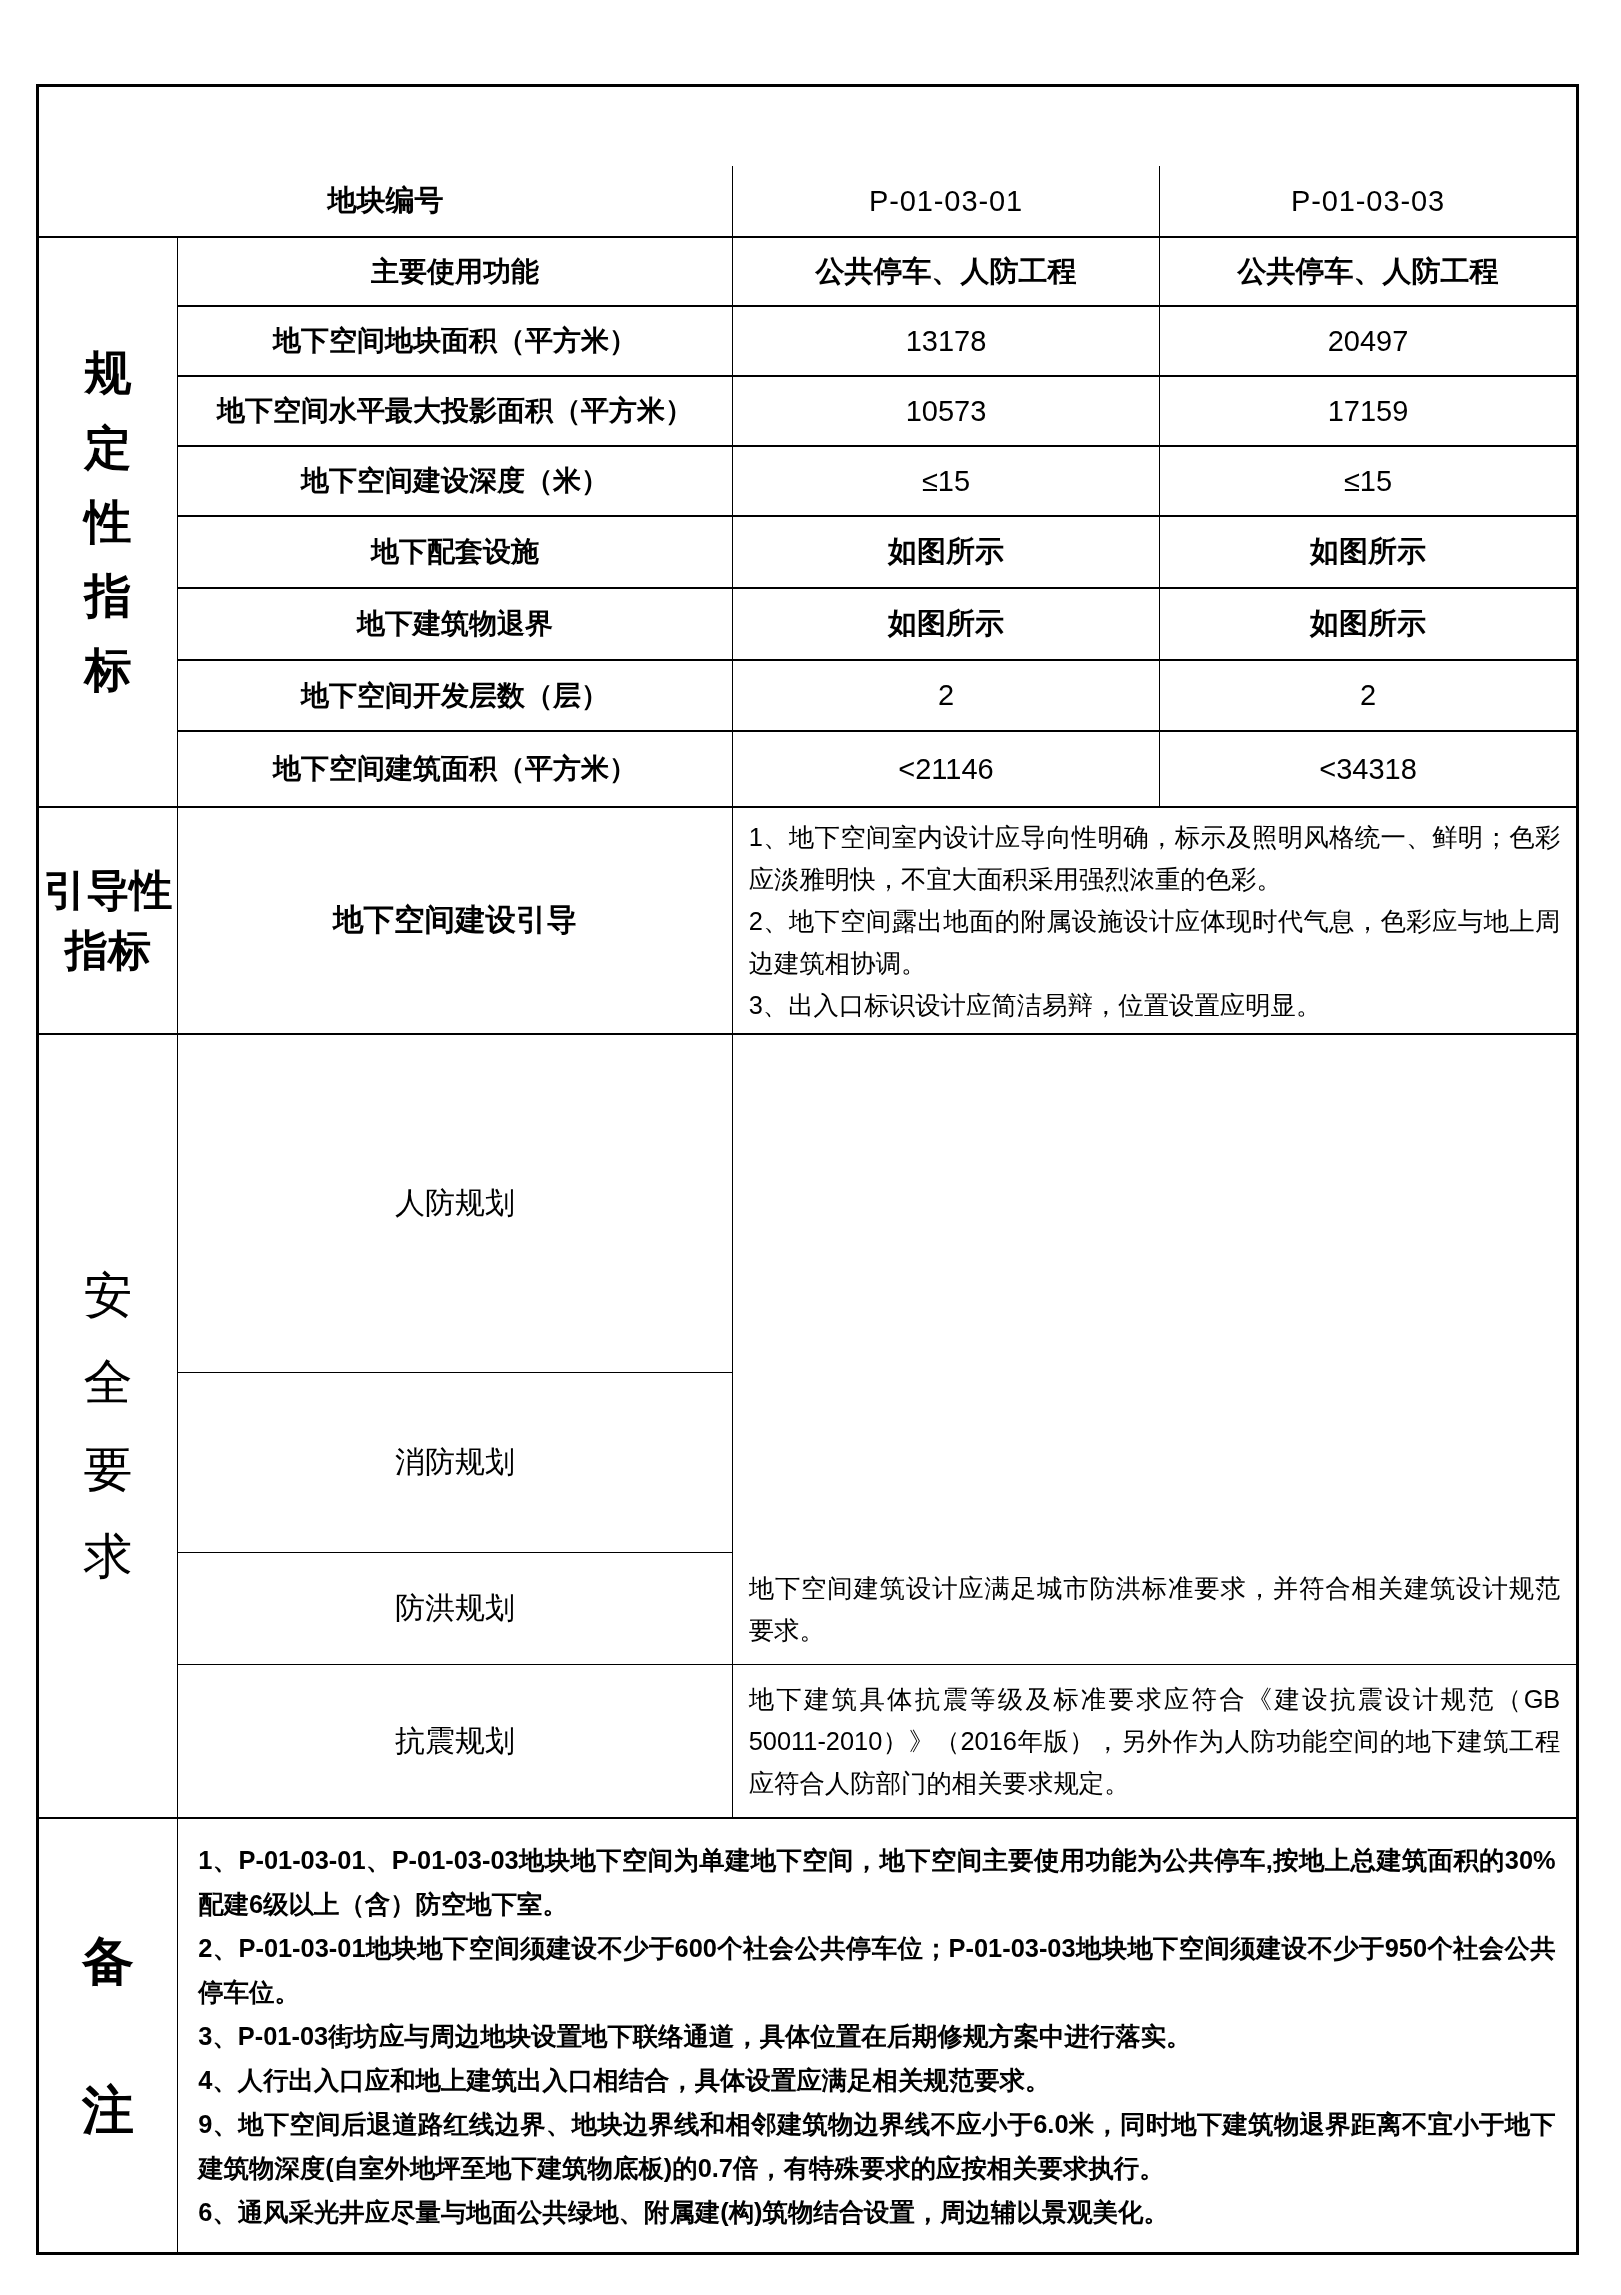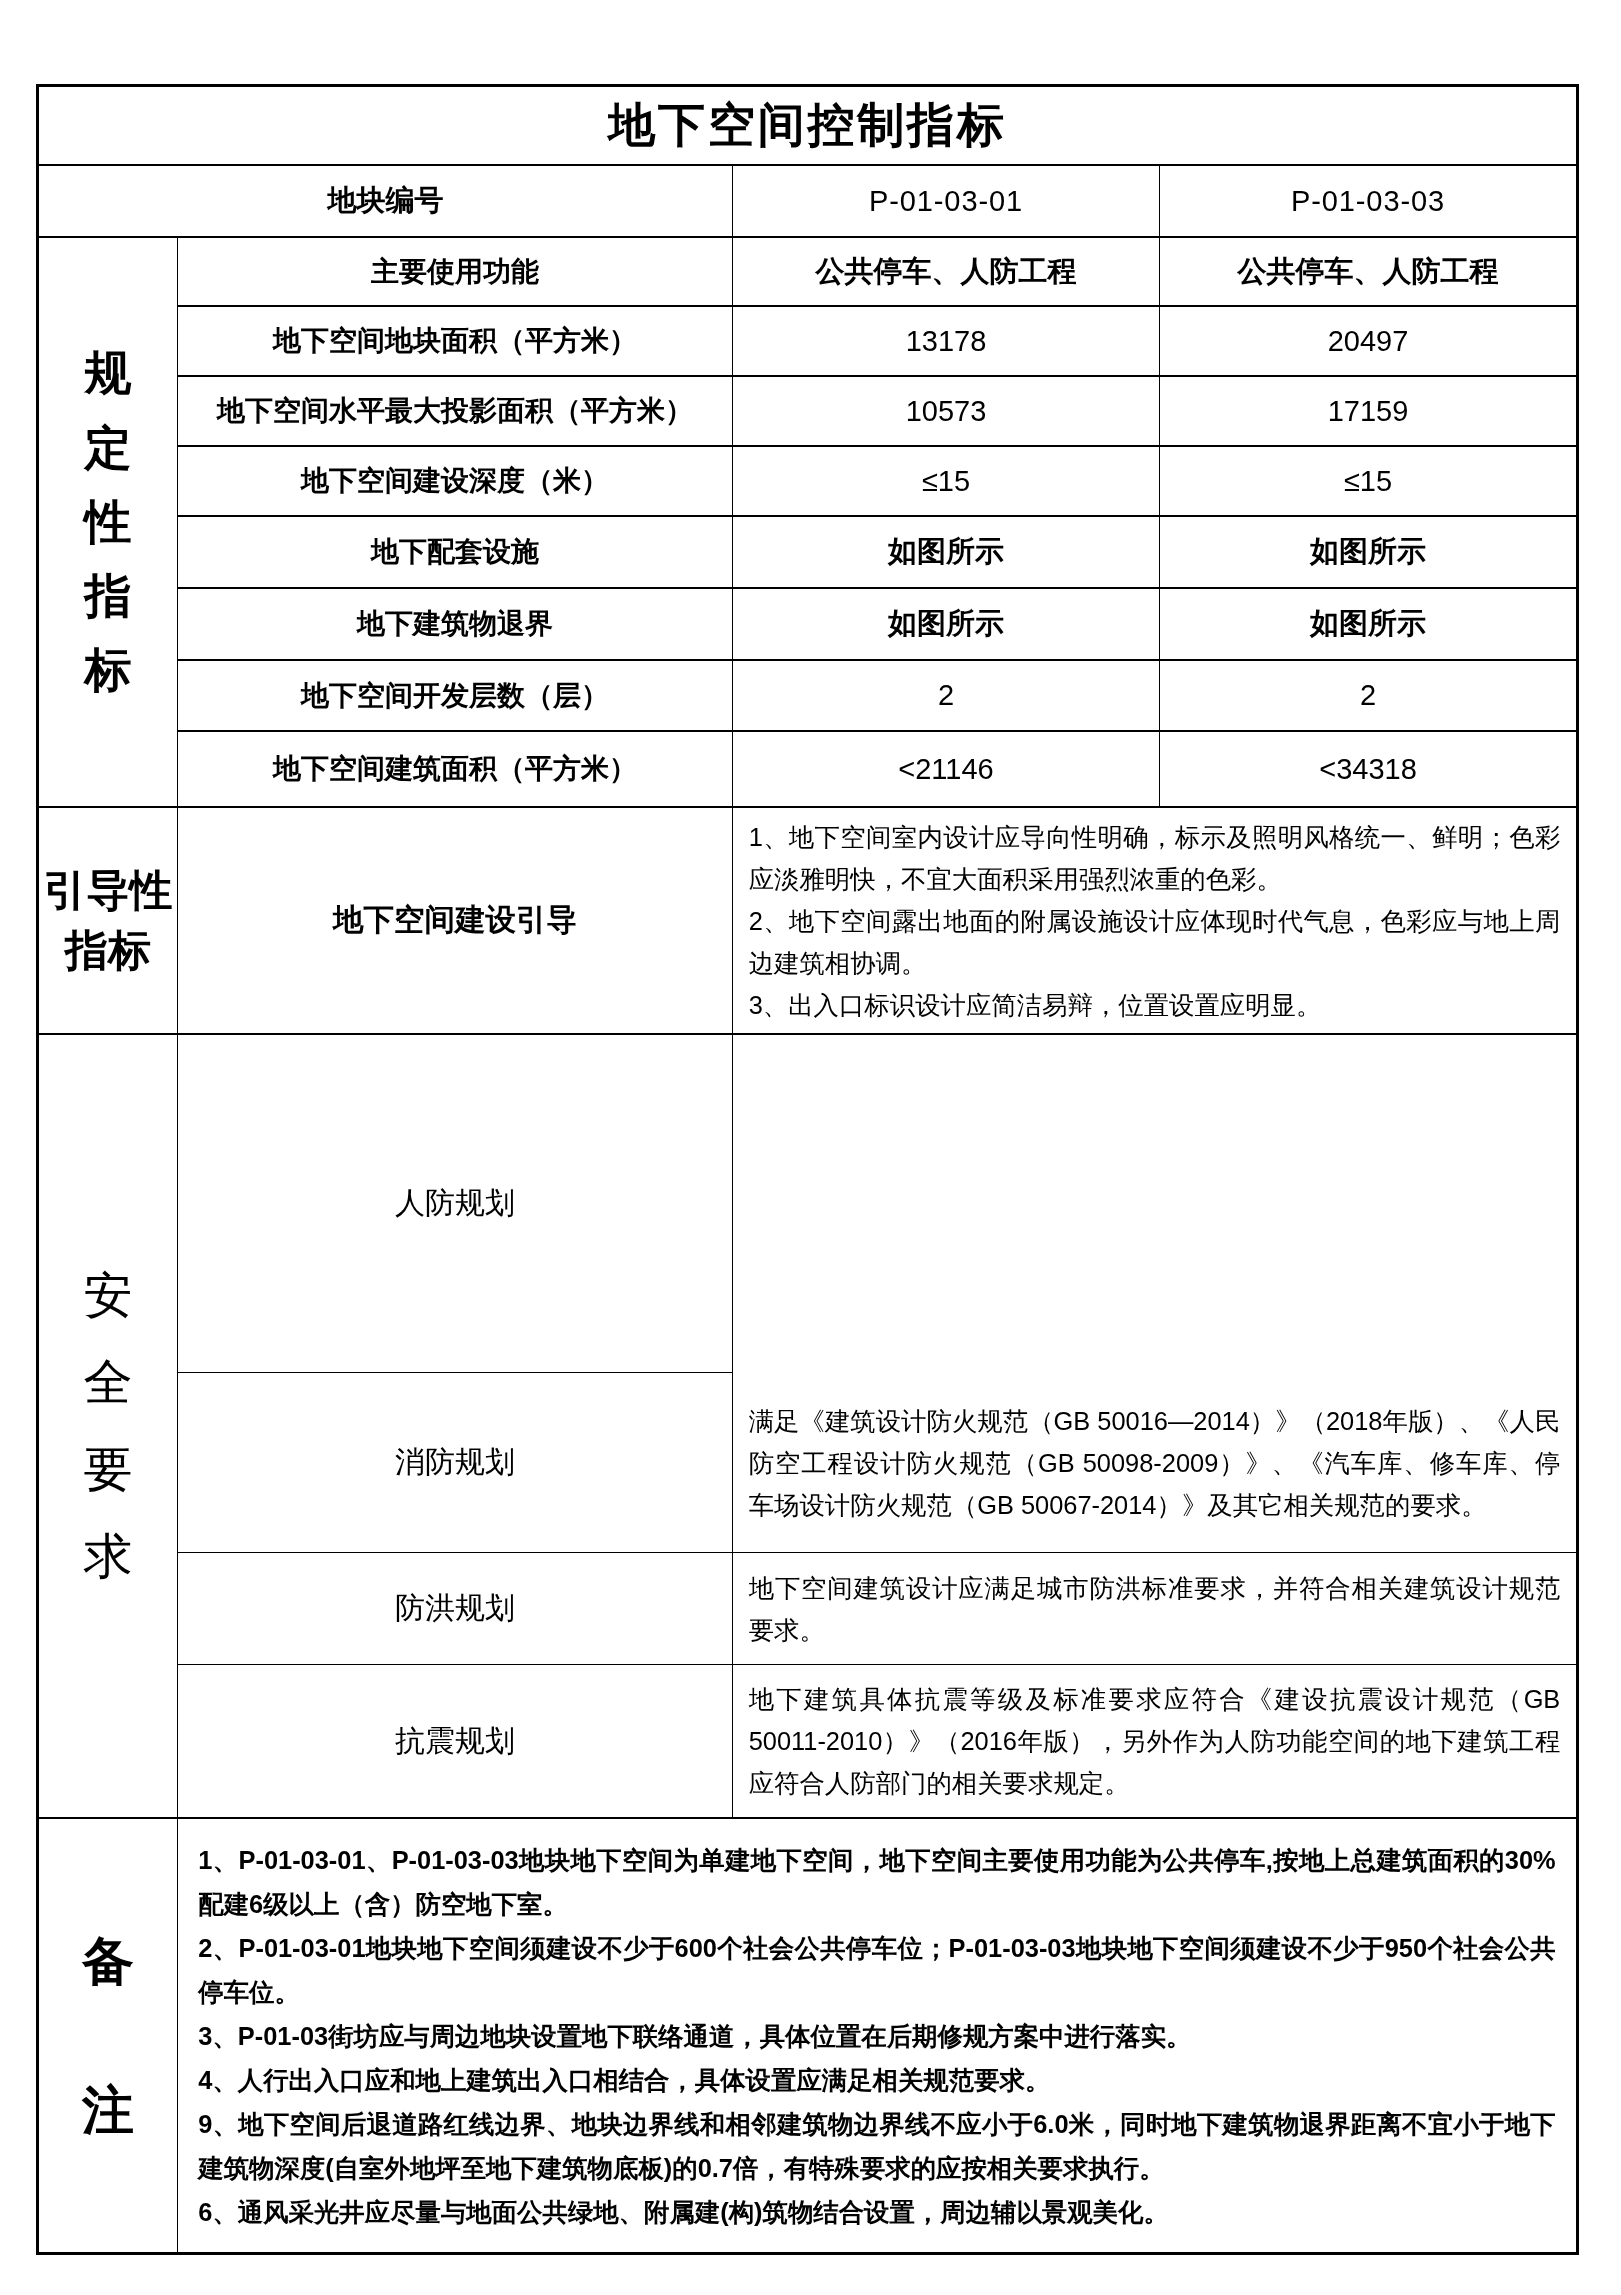--- a/index.html
+++ b/index.html
@@ -139,21 +139,20 @@
     line-height: 44px;
     text-align: justify;
   }
 </style>
 </head>
 <body>
 
 <div class="sheet">
   <div class="ctrl-table">
 
-    <div class="cell no-r title-cell" style="grid-column:1/5; grid-row:1;">地下空间控制指标</div>
 
     <div class="cell hdr" style="grid-column:1/3; grid-row:2;">地块编号</div>
     <div class="cell code" style="grid-column:3; grid-row:2;">P-01-03-01</div>
     <div class="cell no-r code" style="grid-column:4; grid-row:2;">P-01-03-03</div>
 
     <div class="cell" style="grid-column:1; grid-row:3/11;">
       <div class="vlabel-serif">规定性指标</div>
     </div>
 
     <div class="cell rname" style="grid-column:2; grid-row:3;">主要使用功能</div>
@@ -199,23 +198,20 @@
 3、出入口标识设计应简洁易辩，位置设置应明显。</div>
     </div>
 
     <div class="cell no-b" style="grid-column:1; grid-row:12/16; border-bottom:2.3px solid #000;">
       <div class="vlabel-song">安全要求</div>
     </div>
 
     <div class="cell b-thin sname" style="grid-column:2; grid-row:12;">人防规划</div>
 
     <div class="cell b-thin sname" style="grid-column:2; grid-row:13;">消防规划</div>
-    <div class="cell b-thin no-r para-cell" style="grid-column:3/5; grid-row:13;">
-      <div class="para">满足《建筑设计防火规范（GB 50016—2014）》（2018年版）、《人民防空工程设计防火规范（GB 50098-2009）》、《汽车库、修车库、停车场设计防火规范（GB 50067-2014）》及其它相关规范的要求。</div>
-    </div>
 
     <div class="cell b-thin sname" style="grid-column:2; grid-row:14;">防洪规划</div>
     <div class="cell b-thin no-r para-cell" style="grid-column:3/5; grid-row:14;">
       <div class="para">地下空间建筑设计应满足城市防洪标准要求，并符合相关建筑设计规范要求。</div>
     </div>
 
     <div class="cell sname" style="grid-column:2; grid-row:15;">抗震规划</div>
     <div class="cell no-r para-cell" style="grid-column:3/5; grid-row:15;">
       <div class="para">地下建筑具体抗震等级及标准要求应符合《建设抗震设计规范（GB 50011-2010）》（2016年版），另外作为人防功能空间的地下建筑工程应符合人防部门的相关要求规定。</div>
     </div>

